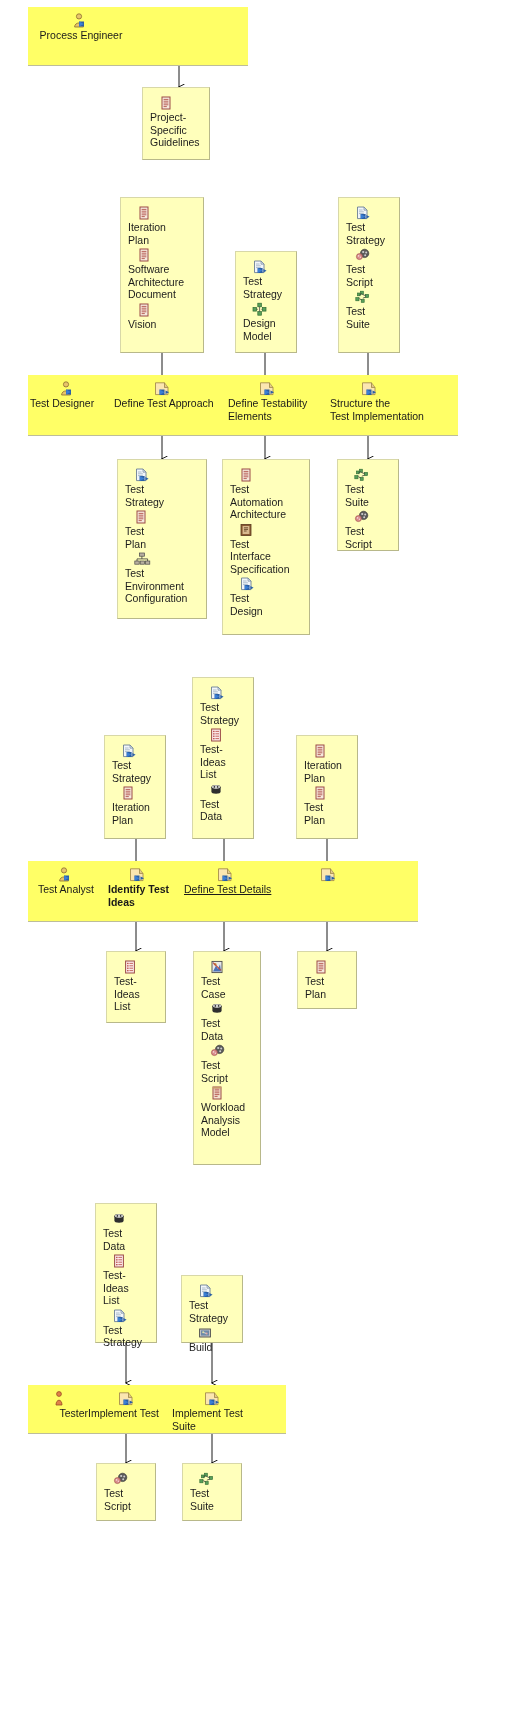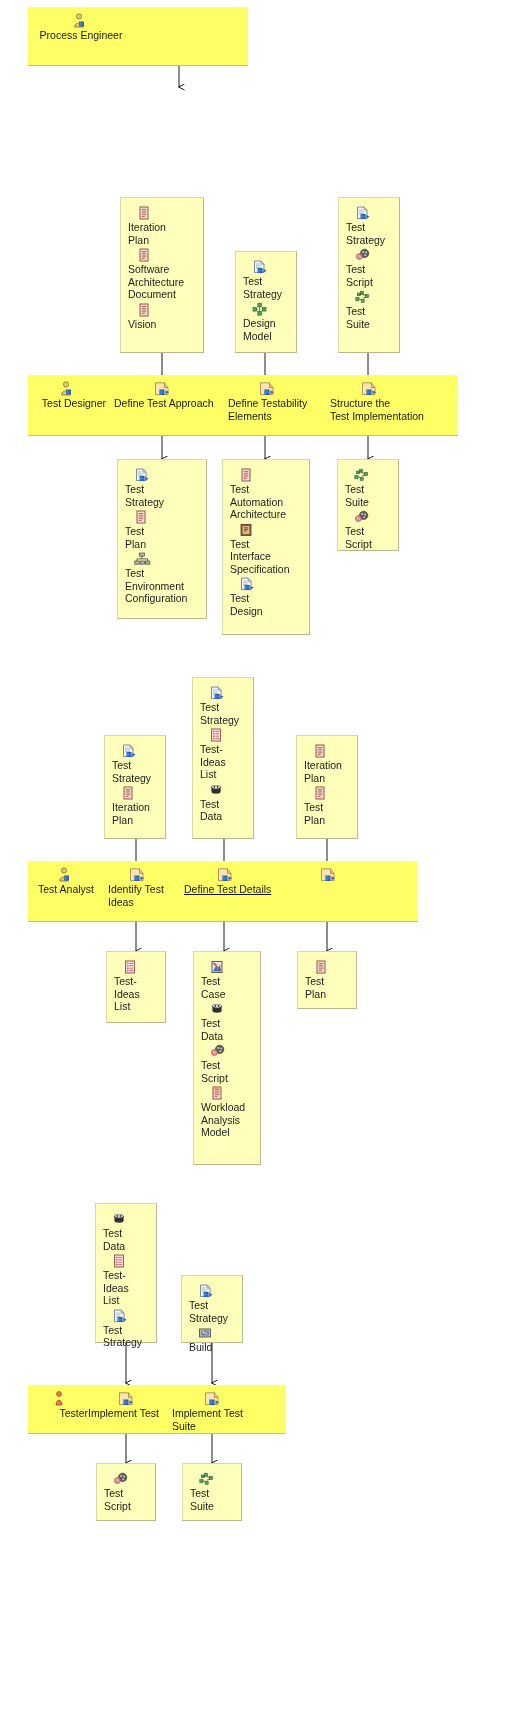--- a/index.html
+++ b/index.html
@@ -103,20 +103,35 @@
           <path d="M1.6,14 C1.6,8.6 10.4,8.6 10.4,14 Z" fill="#e8c56a" stroke="#8a6d2f" stroke-width="0.8"></path>
           <path d="M6,8.5 l5,0 0,5 -5,0 Z" fill="#2a5fa5"></path>
           <path d="M6.2,8.6 l4.6,2.5 -4.6,2.4 Z" fill="#3b7fd4"></path>
         </g>
       </svg>
     </span>
     <span class="lbl">Process Engineer</span>
   </div>
 
 
+  <div class="node" style="left:142px;top:86px;width:68px;height:73px;">
+    <div class="artifact">
+      <span class="ic">
+        <svg width="14" height="14" viewBox="0 0 14 14">
+          <rect x="3" y="1" width="8" height="12" fill="#f6eade" stroke="#9b4b46" stroke-width="1"></rect>
+          <g stroke="#b2524c" stroke-width="0.9">
+            <path d="M4.6,3.4 h4.8 M4.6,5.2 h4.8 M4.6,7 h4.8 M4.6,8.8 h4.8 M4.6,10.6 h3.2"></path>
+          </g>
+        </svg>
+      </span>
+      <span class="lbl" style="white-space:pre-line;">Project-
+Specific
+Guidelines</span>
+    </div>
+  </div>
 
   <div class="node" style="left:120px;top:196px;width:84px;height:156px;">
     <div class="artifact">
       <span class="ic">
           <svg width="14" height="14" viewBox="0 0 14 14">
             <rect x="3" y="1" width="8" height="12" fill="#f6eade" stroke="#9b4b46" stroke-width="1"></rect>
             <g stroke="#b2524c" stroke-width="0.9">
               <path d="M4.6,3.4 h4.8 M4.6,5.2 h4.8 M4.6,7 h4.8 M4.6,8.8 h4.8 M4.6,10.6 h3.2"></path>
             </g>
           </svg>
@@ -234,21 +249,21 @@
           </svg>
         </span>
       <span class="lbl" style="white-space:pre-line;">Test
 Suite</span>
     </div>
   </div>
 
   <div class="band" style="left:28px;top:374px;width:430px;height:60px;"></div>
   <div class="band-sep" style="left:28px;top:434px;width:430px;"></div>
 
-  <div class="cell" style="left:30px;top:380px;width:76px;text-align:right;">
+  <div class="cell" style="left:30px;top:380px;width:76px;text-align:left;">
     <span class="ic">
         <svg width="76" height="15" viewBox="0 0 76 15">
           <g transform="translate(30,0)">
             <circle cx="6" cy="3.4" r="2.6" fill="#e8c56a" stroke="#8a6d2f" stroke-width="0.8"></circle>
             <path d="M1.6,14 C1.6,8.6 10.4,8.6 10.4,14 Z" fill="#e8c56a" stroke="#8a6d2f" stroke-width="0.8"></path>
             <path d="M6,8.5 l5,0 0,5 -5,0 Z" fill="#2a5fa5"></path>
             <path d="M6.2,8.6 l4.6,2.5 -4.6,2.4 Z" fill="#3b7fd4"></path>
           </g>
         </svg>
       </span>
@@ -564,21 +579,21 @@
         <svg width="72" height="15" viewBox="0 0 72 15">
           <g transform="translate(22,1)">
             <path d="M0.5,0.8 h9 v4.6 h3.5 v7.2 h-12.5 Z" fill="#fbe6b0" stroke="#9a8246" stroke-width="0.8"></path>
             <path d="M9.5,0.8 l3.5,4.6 h-3.5 Z" fill="#e6cd8e" stroke="#9a8246" stroke-width="0.6"></path>
             <path d="M4.5,7.5 l5,0 0,5.5 -5,0 Z" fill="#2a5fa5"></path>
             <path d="M4.7,7.6 l4.6,2.7 -4.6,2.7 Z" fill="#3b7fd4"></path>
             <path d="M10.5,8.5 l3.6,1.8 -3.6,1.8 Z" fill="#2a5fa5"></path>
           </g>
         </svg>
       </span>
-    <span class="lbl" style="white-space:pre-line;">Identify Test
+    <span class="lbl" style="white-space:pre-line;font-weight:bold;">Identify Test
 Ideas</span>
   </div>
 
   <div class="cell" style="left:184px;top:866px;width:96px;text-decoration:underline;">
     <span class="ic">
         <svg width="96" height="15" viewBox="0 0 96 15">
           <g transform="translate(34,1)">
             <path d="M0.5,0.8 h9 v4.6 h3.5 v7.2 h-12.5 Z" fill="#fbe6b0" stroke="#9a8246" stroke-width="0.8"></path>
             <path d="M9.5,0.8 l3.5,4.6 h-3.5 Z" fill="#e6cd8e" stroke="#9a8246" stroke-width="0.6"></path>
             <path d="M4.5,7.5 l5,0 0,5.5 -5,0 Z" fill="#2a5fa5"></path>

